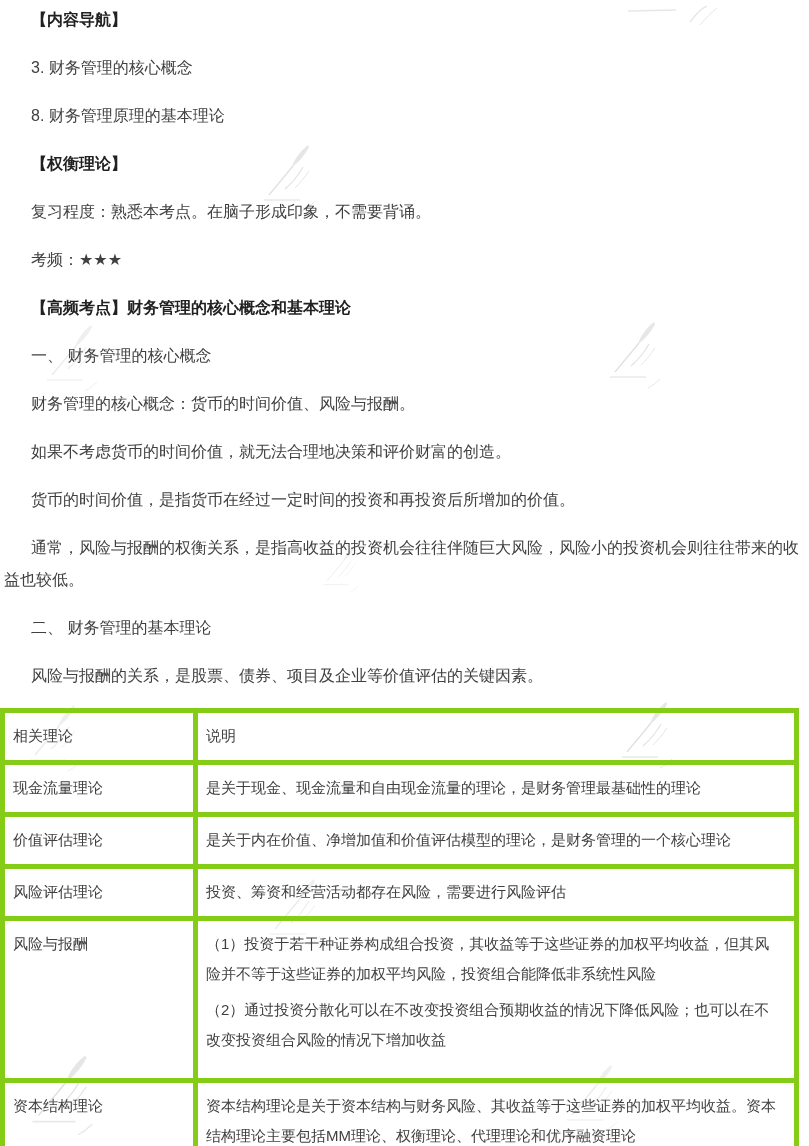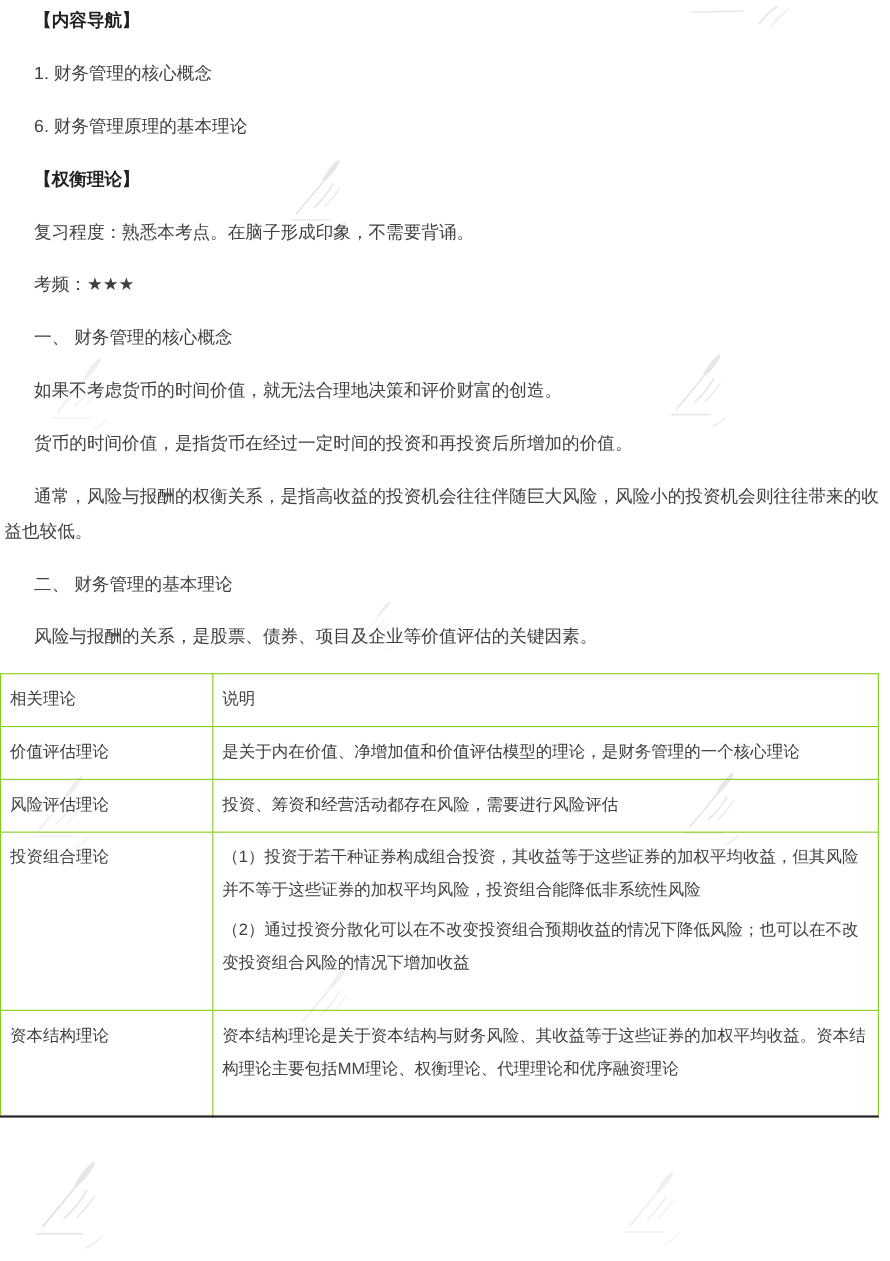--- a/index.html
+++ b/index.html
@@ -24,21 +24,21 @@
   .h{font-weight:700;color:#212121;}
 
   
   table.theory{
     border-collapse:collapse;table-layout:fixed;
     width:799px;margin-left:-4px;margin-top:16px;
     font-size:15px;line-height:30px;color:#404040;
     border:1px solid #262626;border-bottom:2px solid #262626;
   }
   .theory th,.theory td{
-    border:1px solid #84cc16;
+    border:5px solid #84cc16;
     padding:8px 10px 9px 8px;
     vertical-align:top;text-align:left;font-weight:normal;
   }
   .theory col.c1{width:193px;}
   .theory td p{margin:0;text-indent:0;}
   .theory td p + p{margin-top:6px;}
   tr.r-s{height:48px;}
   tr.r-s2{height:47px;}
   tr.r-xl{height:162px;}
   tr.r-l{height:96px;}
@@ -90,58 +90,66 @@
   <svg class="wm faint" style="left:565px;top:1058px" width="60" height="70" viewBox="0 0 60 70">
       <use href="#quill"></use>
     </svg>
   <svg class="wm" style="left:30px;top:1048px" width="72" height="84" viewBox="0 0 60 70">
       <use href="#quill"></use>
     </svg>
 
   <div class="content">
 
     <p class="blk h">【内容导航】</p>
-    <p class="blk">1. 财务管理的核心概念</p>
-    <p class="blk">6. 财务管理原理的基本理论</p>
+    <p class="blk">3. 财务管理的核心概念</p>
+    <p class="blk">8. 财务管理原理的基本理论</p>
     <p class="blk h">【权衡理论】</p>
     <p class="blk">复习程度：熟悉本考点。在脑子形成印象，不需要背诵。</p>
     <p class="blk">考频：★★★</p>
+    <p class="blk h">【高频考点】财务管理的核心概念和基本理论</p>
     <p class="blk">一、 财务管理的核心概念</p>
+    <p class="blk">财务管理的核心概念：货币的时间价值、风险与报酬。</p>
     <p class="blk">如果不考虑货币的时间价值，就无法合理地决策和评价财富的创造。</p>
     <p class="blk">货币的时间价值，是指货币在经过一定时间的投资和再投资后所增加的价值。</p>
     <p class="blk">通常，风险与报酬的权衡关系，是指高收益的投资机会往往伴随巨大风险，风险小的投资机会则往往带来的收益也较低。</p>
     <p class="blk">二、 财务管理的基本理论</p>
     <p class="blk">风险与报酬的关系，是股票、债券、项目及企业等价值评估的关键因素。</p>
 
     <table class="theory">
       <colgroup>
           <col class="c1">
           <col>
         </colgroup>
       <thead>
         <tr class="r-s">
           <th>相关理论</th>
           <th>说明</th>
         </tr>
       </thead>
       <tbody>
+        <tr class="r-s">
+          <td>现金流量理论</td>
+          <td>
+              <p>是关于现金、现金流量和自由现金流量的理论，是财务管理最基础性的理论</p>
+            </td>
+        </tr>
         <tr class="r-s2">
           <td>价值评估理论</td>
           <td>
               <p>是关于内在价值、净增加值和价值评估模型的理论，是财务管理的一个核心理论</p>
             </td>
         </tr>
         <tr class="r-s">
           <td>风险评估理论</td>
           <td>
               <p>投资、筹资和经营活动都存在风险，需要进行风险评估</p>
             </td>
         </tr>
         <tr class="r-xl">
-          <td>投资组合理论</td>
+          <td>风险与报酬</td>
           <td>
             <p>（1）投资于若干种证券构成组合投资，其收益等于这些证券的加权平均收益，但其风险并不等于这些证券的加权平均风险，投资组合能降低非系统性风险</p>
             <p>（2）通过投资分散化可以在不改变投资组合预期收益的情况下降低风险；也可以在不改变投资组合风险的情况下增加收益</p>
           </td>
         </tr>
         <tr class="r-l">
           <td>资本结构理论</td>
           <td>
               <p>资本结构理论是关于资本结构与财务风险、其收益等于这些证券的加权平均收益。资本结构理论主要包括MM理论、权衡理论、代理理论和优序融资理论</p>
             </td>

